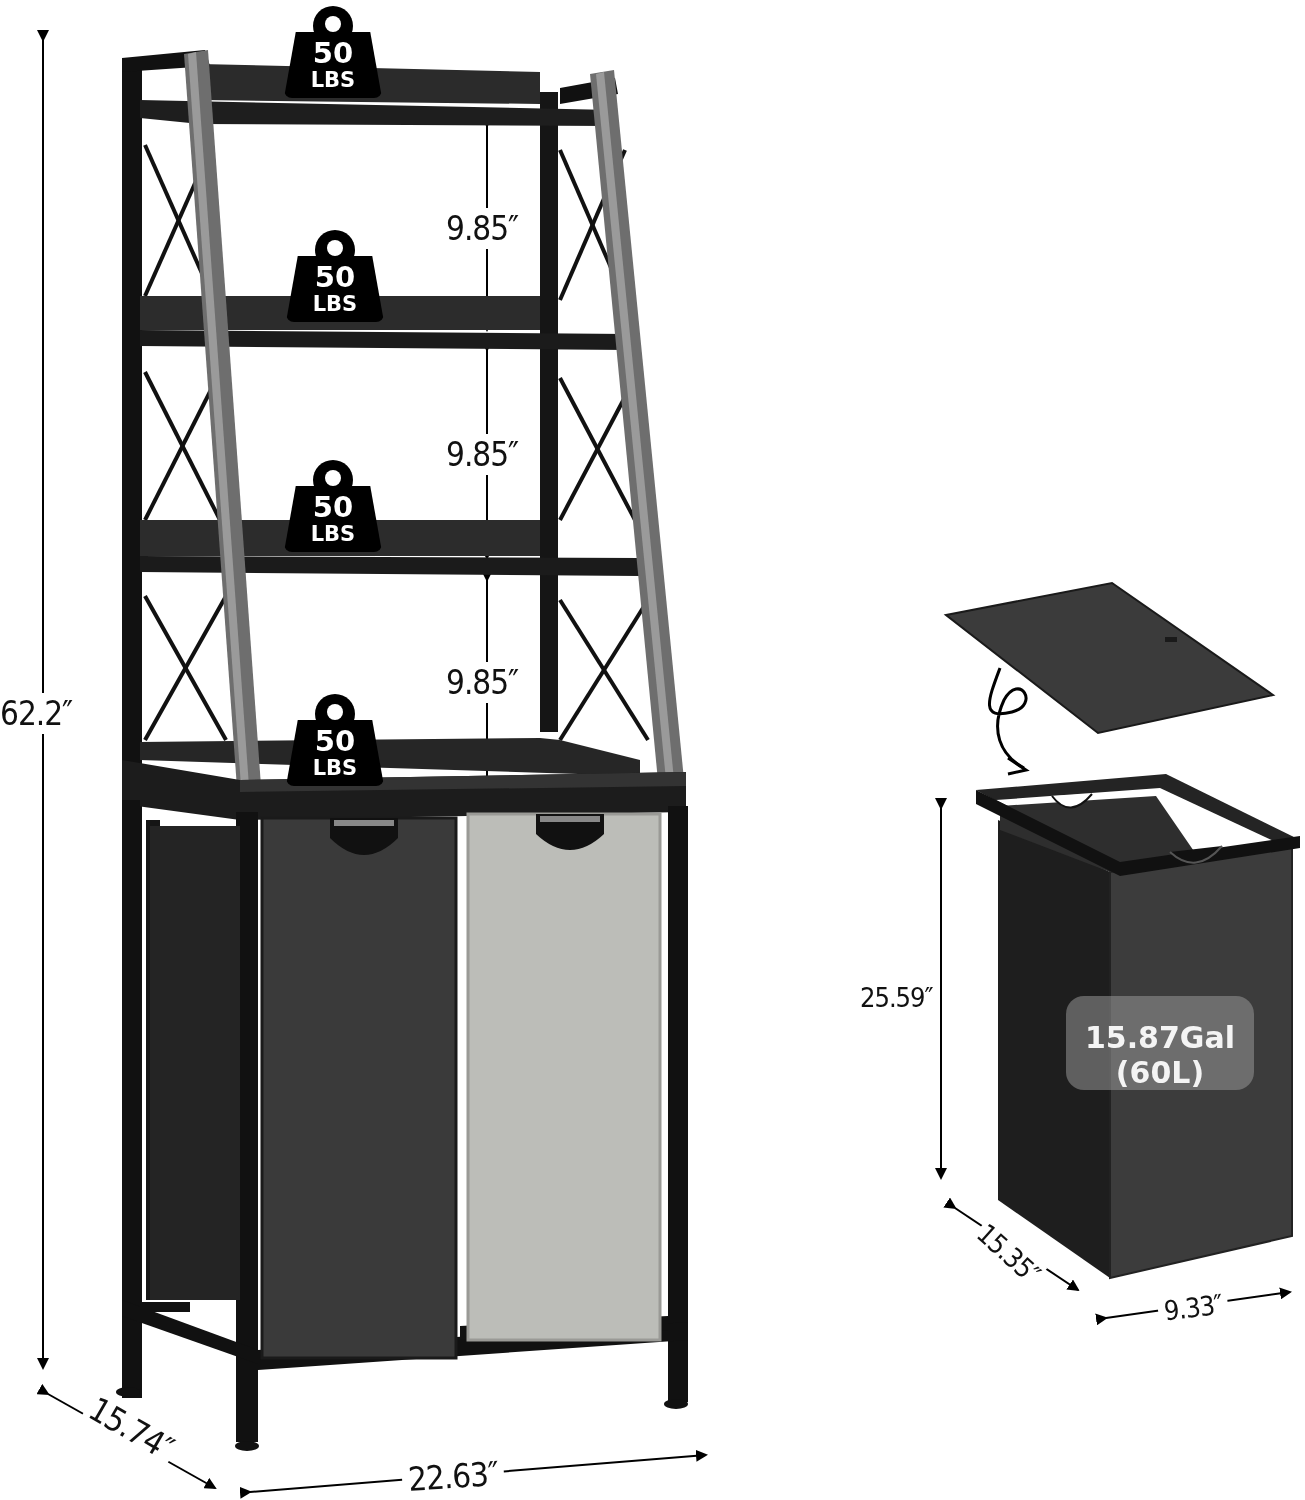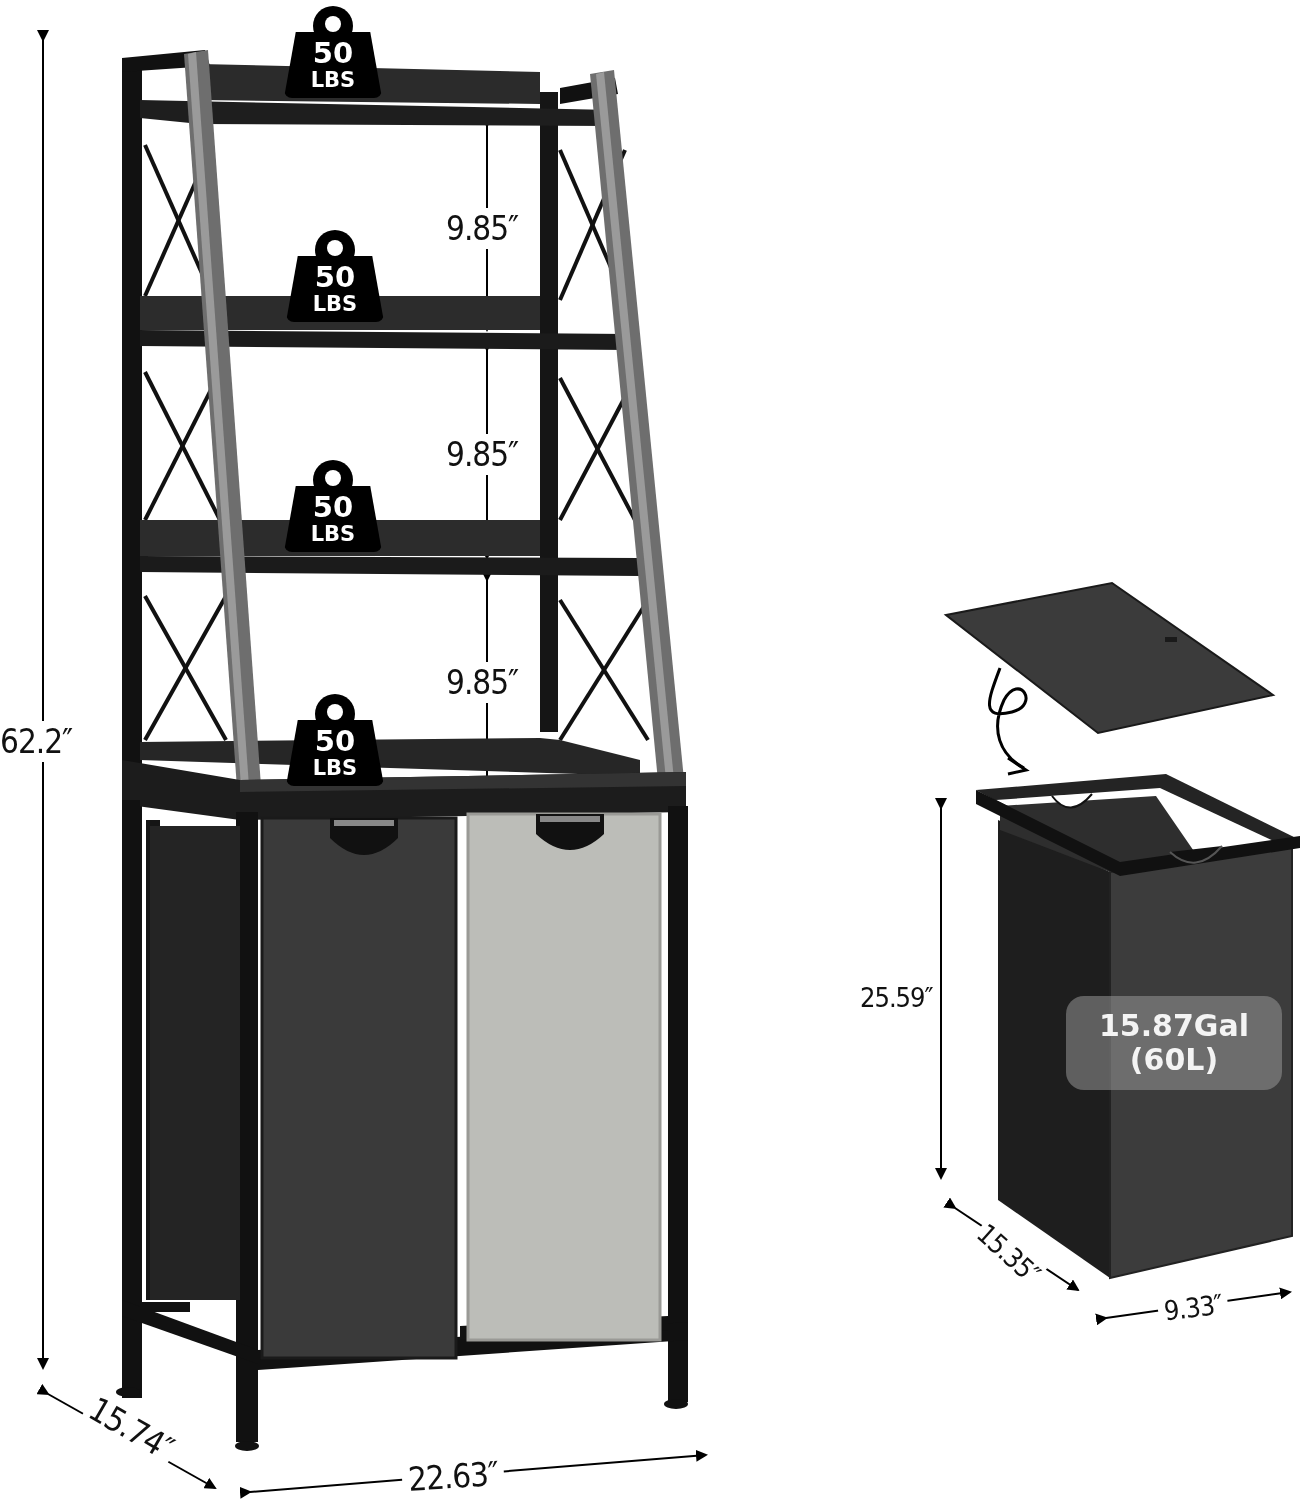--- a/index.html
+++ b/index.html
@@ -5,21 +5,21 @@
   html,body{margin:0;padding:0;background:#ffffff;}
   body{width:1305px;height:1500px;position:relative;overflow:hidden;font-family:"DejaVu Sans","Liberation Sans",sans-serif;}
   svg.scene{position:absolute;left:0;top:0;width:1305px;height:1500px;}
   .dim{position:absolute;font-family:"DejaVu Sans Condensed","DejaVu Sans",sans-serif;color:#111;font-size:33px;letter-spacing:-1px;line-height:1;white-space:nowrap;background:#fff;}
   .weight{position:absolute;width:98px;height:92px;}
   .weight .ring{position:absolute;left:29px;top:0;width:40px;height:40px;border-radius:50%;background:#000;}
   .weight .ring::after{content:"";position:absolute;left:12px;top:10px;width:16px;height:16px;border-radius:50%;background:#fff;}
   .weight .body{position:absolute;left:0;top:26px;width:98px;height:66px;background:#000;clip-path:polygon(12% 0,88% 0,100% 100%,0 100%);border-radius:8px;display:flex;flex-direction:column;align-items:center;justify-content:center;color:#fff;font-weight:bold;line-height:1;}
   .weight .num{font-size:29px;}
   .weight .unit{font-size:21px;margin-top:2px;}
-  .capacity{position:absolute;left:1066px;top:996px;width:216px;height:94px;border-radius:18px;background:rgba(150,150,150,0.55);color:#f4f4f4;font-weight:bold;font-size:30px;display:flex;flex-direction:column;align-items:center;justify-content:center;line-height:1.15;}
+  .capacity{position:absolute;left:1066px;top:996px;width:188px;height:94px;border-radius:18px;background:rgba(150,150,150,0.55);color:#f4f4f4;font-weight:bold;font-size:30px;display:flex;flex-direction:column;align-items:center;justify-content:flex-end;line-height:1.15;}
 </style>
 </head>
 <body>
 
 <svg class="scene" viewBox="0 0 1305 1500">
   <defs>
     <marker id="ah" markerWidth="12" markerHeight="12" refX="10" refY="6" orient="auto" markerUnits="userSpaceOnUse">
       <path d="M0,0 L12,6 L0,12 Z" fill="#000"></path>
     </marker>
   </defs>
@@ -160,21 +160,21 @@
     </div>
 </div>
 <div class="weight" style="left:286px;top:694px;">
   <div class="ring"></div>
   <div class="body">
       <span class="num">50</span>
       <span class="unit">LBS</span>
     </div>
 </div>
 
-<div class="dim" style="left:0;top:693px;padding:4px 0;margin-top:28px;">62.2″</div>
+<div class="dim" style="left:0;top:693px;padding:4px 0;">62.2″</div>
 <div class="dim" style="left:446px;top:208px;padding:4px 0;">9.85″</div>
 <div class="dim" style="left:446px;top:434px;padding:4px 0;">9.85″</div>
 <div class="dim" style="left:446px;top:662px;padding:4px 0;">9.85″</div>
 <div class="dim" style="left:402px;top:1458px;padding:2px 6px;transform:rotate(-4deg);">22.63″</div>
 <div class="dim" style="left:82px;top:1410px;padding:2px 4px;transform:rotate(30deg);">15.74″</div>
 
 <div class="dim" style="left:860px;top:980px;font-size:27px;padding:4px 0;">25.59″</div>
 <div class="dim" style="left:970px;top:1238px;font-size:27px;padding:2px 2px;transform:rotate(42deg);">15.35″</div>
 <div class="dim" style="left:1158px;top:1292px;font-size:27px;padding:2px 6px;transform:rotate(-7deg);">9.33″</div>
 

